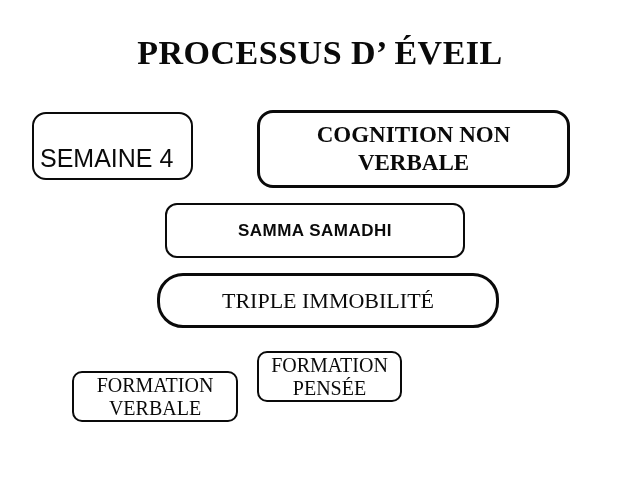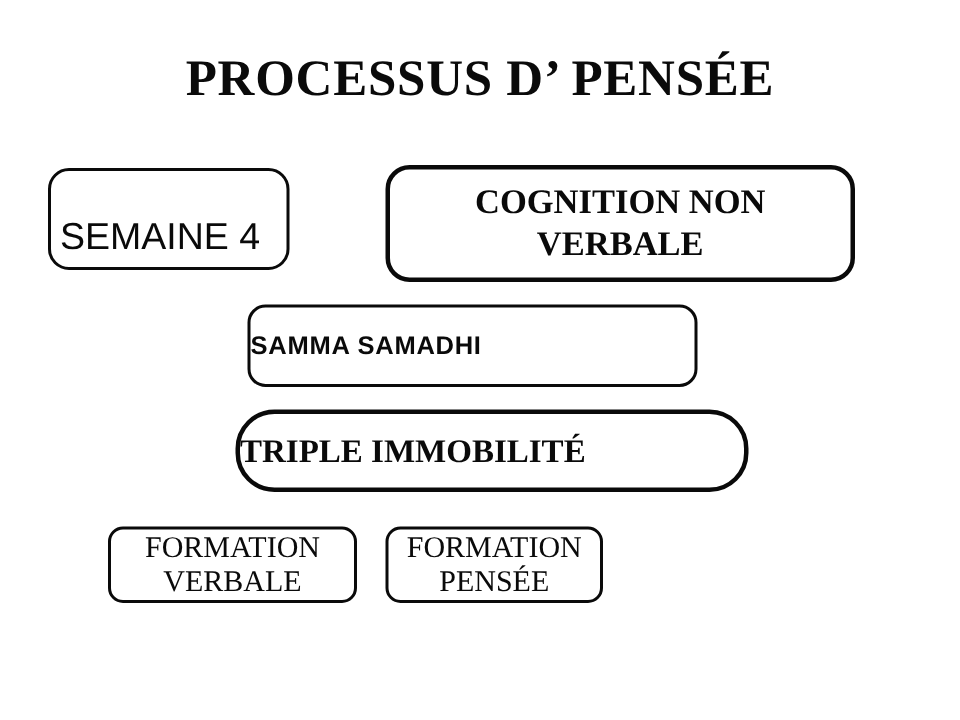--- a/index.html
+++ b/index.html
@@ -26,21 +26,21 @@
     white-space: nowrap;
   }
   .box {
     position: absolute;
     box-sizing: border-box;
     background: var(--bg, #ffffff);
     border: 2.5px solid var(--ink, #0a0a0a);
     border-radius: 12px;
     display: flex;
     align-items: center;
-    justify-content: flex-start;
+    justify-content: center;
     text-align: center;
   }
   #box-semaine {
     left: 32px; top: 112px; width: 161px; height: 68px;
     border-radius: 14px;
     align-items: flex-end; justify-content: flex-start; text-align: left;
     font-family: "Liberation Sans", sans-serif;
     font-size: 25px; line-height: 1.2;
     padding: 5px 6px;
   }
@@ -51,38 +51,38 @@
     padding: 0 8px;
   }
   #box-samadhi {
     left: 165px; top: 203px; width: 300px; height: 55px;
     font-family: "Liberation Sans", sans-serif;
     font-weight: bold; font-size: 17px; letter-spacing: 0.5px;
   }
   #box-triple {
     left: 157px; top: 273px; width: 342px; height: 55px;
     border-width: 3px; border-radius: 26px;
-    font-weight: bold; font-size: 22px;
+    font-weight: normal; font-size: 22px;
   }
   .leaf {
     top: 351px; height: 51px;
     border-radius: 10px;
     font-size: 20px; line-height: 1.15;
     padding: 0 4px;
   }
-  #box-verbale { left: 72px; width: 166px; }
+  #box-verbale { left: 72px; width: 166px; margin-top: 20px; }
   #box-pensee { left: 257px; width: 145px; border-radius: 10px; }
   #box-manifestation { left: 418px; width: 191px; }
 </style>
 </head>
 <body>
 
 <div class="stage">
 
-  <div class="title">PROCESSUS D’ PENSÉE</div>
+  <div class="title">PROCESSUS D’ ÉVEIL</div>
 
   <div class="box" id="box-semaine">
     <span>SEMAINE 4</span>
   </div>
 
   <div class="box" id="box-cognition">
     <span>COGNITION NON VERBALE</span>
   </div>
 
   <div class="box" id="box-samadhi">

